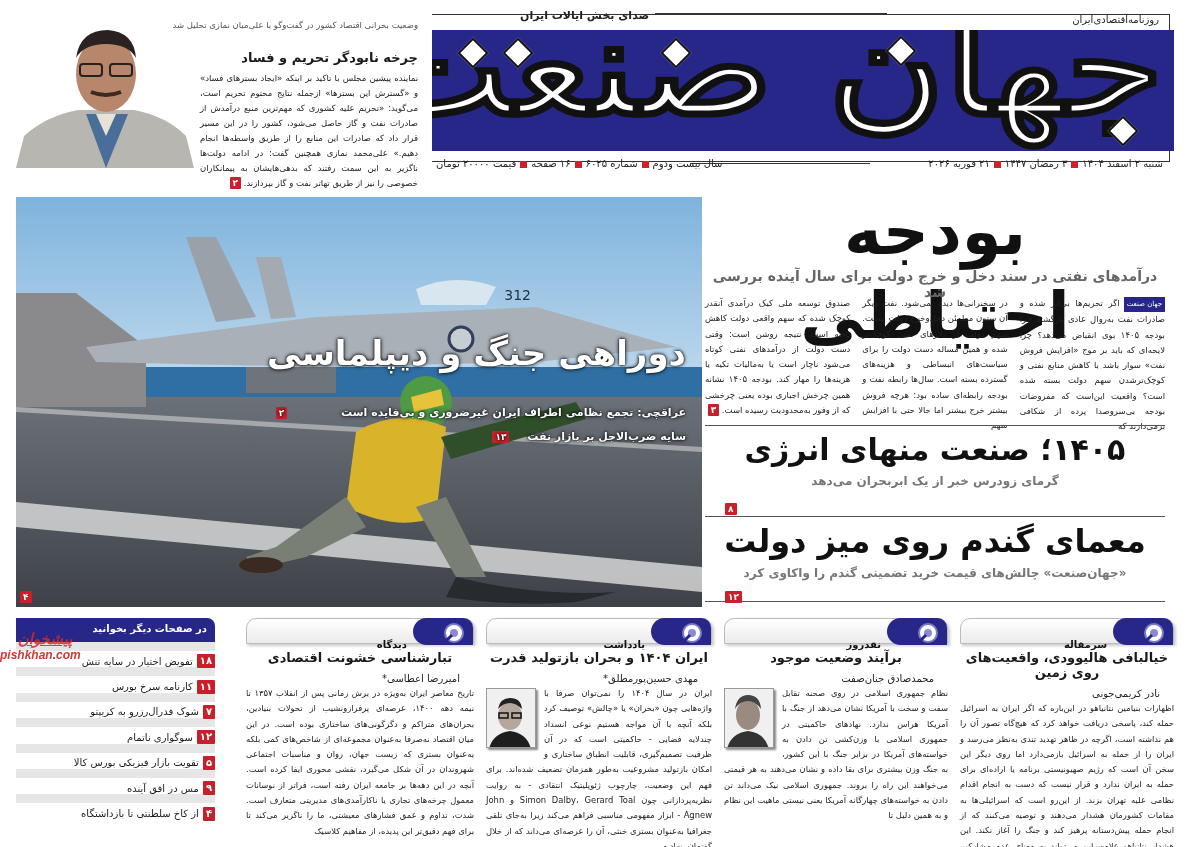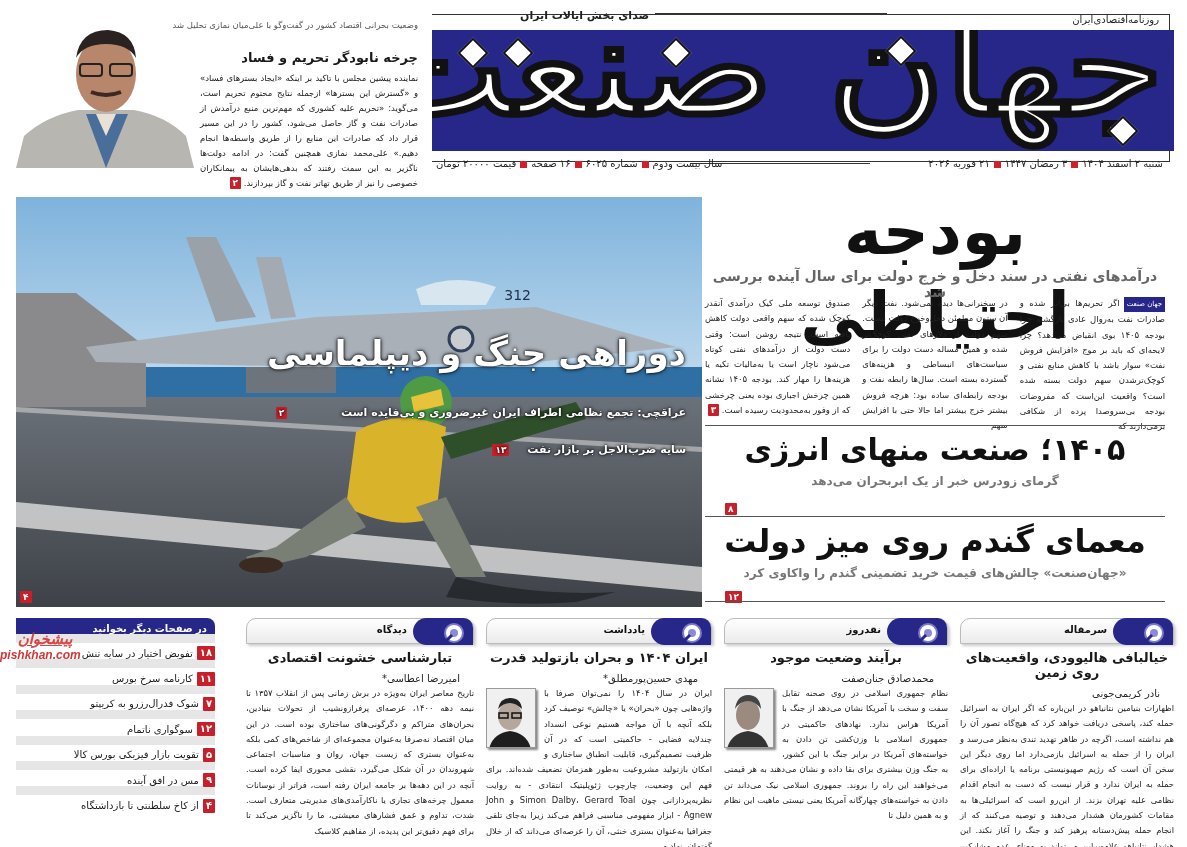--- a/index.html
+++ b/index.html
@@ -39,29 +39,29 @@
   .story-s { font-size: 12px; font-weight: bold; color: #777; text-align: center; }
 
   
   .hero { left: 16px; top: 197px; width: 686px; height: 410px; overflow: hidden; }
   .hero-overlay { position: absolute; right: 16px; width: 660px; text-align: right; color: #fff; text-shadow: 0 0 4px #000, 0 0 2px #000; font-weight: bold; white-space: nowrap; }
 
   
   .bottom-col { top: 618px; width: 228px; }
   .sec-tab { position: relative; height: 26px; border: 1px solid #bbb; border-radius: 10px 10px 0 0; background: linear-gradient(#ffffff, #ebebeb); box-shadow: 2px 2px 3px #ccc; }
   .sec-tab .cap { position: absolute; right: 0; top: -1px; width: 60px; height: 27px; background: #27278a; border-radius: 14px 10px 0 14px; }
-  .sec-tab .lbl { position: absolute; right: 66px; top: 5px; font-size: 10px; font-weight: bold; color: #111; }
+  .sec-tab .lbl { position: absolute; right: 66px; top: 20px; font-size: 10px; font-weight: bold; color: #111; }
   .sec-title { font-size: 13px; font-weight: bold; text-align: center; margin-top: 6px; }
   .sec-author { font-size: 10px; margin-top: 8px; padding-right: 14px; color: #222; }
   .sec-body { font-size: 8.4px; line-height: 15.3px; text-align: justify; color: #222; margin-top: 2px; }
   .mugshot { float: right; width: 50px; height: 60px; margin: 2px 0 4px 8px; border: 1px solid #999; box-shadow: 2px 2px 2px #888; overflow: hidden; background: #eee; }
 
   
   .toc { left: 16px; top: 618px; width: 199px; }
-  .toc-head { height: 16px; background: #27278a; color: #fff; font-size: 10px; font-weight: bold; padding: 5px 8px 0 0; border-radius: 0 8px 0 0; }
+  .toc-head { height: 24px; background: #27278a; color: #fff; font-size: 10px; font-weight: bold; padding: 5px 8px 0 0; border-radius: 0 8px 0 0; }
   .toc-item { height: 25.4px; font-size: 10px; padding: 4px 0 0 0; display: flex; flex-direction: row; align-items: center; gap: 4px; border-top: 9px solid #e6e6e6; background: #fff; }
   .toc-item .pg { font-size: 10px; line-height: 14px; }
   .watermark { left: 0; top: 630px; width: 90px; text-align: left; direction: ltr; }
   .wm1 { color: #d42a2a; font-family: "DejaVu Serif", serif; font-style: italic; font-size: 15px; font-weight: bold; opacity: 0.85; }
   .wm2 { color: #c22; font-family: "Liberation Sans", sans-serif; font-style: italic; font-size: 12px; font-weight: bold; opacity: 0.9; }
 </style>
 </head>
 <body>
 
 <div class="abs masthead-box"></div>
@@ -158,21 +158,21 @@
     <path d="M330 300 L260 350 L230 360 L238 372 L290 360 L350 330 Z" fill="#7a7f76"></path>
     <path d="M400 310 L440 380 L470 380 L430 300 Z" fill="#7a7f76"></path>
     <ellipse cx="245" cy="368" rx="22" ry="8" fill="#3a2a22"></ellipse>
     <path d="M440 380 Q520 400 600 395 L560 405 Q500 410 430 400 Z" fill="#1c1f22" opacity="0.7"></path>
   </svg>
   <div class="hero-overlay" style="top:134px; font-size:34px; line-height:44px;">دوراهی جنگ و دیپلماسی</div>
   <div class="hero-overlay" style="top:209px; font-size:11px;">
     <span>عراقچی: تجمع نظامی اطراف ایران غیرضروری و بی‌فایده است</span>
     <span class="pg" style="margin-right:50px;">۲</span>
   </div>
-  <div class="hero-overlay" style="top:246px; font-size:11px;">
+  <div class="hero-overlay" style="top:233px; font-size:11px;">
     <span>سایه ضرب‌الاجل بر بازار نفت</span>
     <span class="pg" style="margin-right:14px;">۱۳</span>
   </div>
   <div class="abs" style="left:4px; top:388px;"><span class="pg">۴</span></div>
 </div>
 
 <div class="abs toc">
   <div class="toc-head">در صفحات دیگر بخوانید</div>
   <div class="toc-item">
       <span class="pg">۱۸</span>

